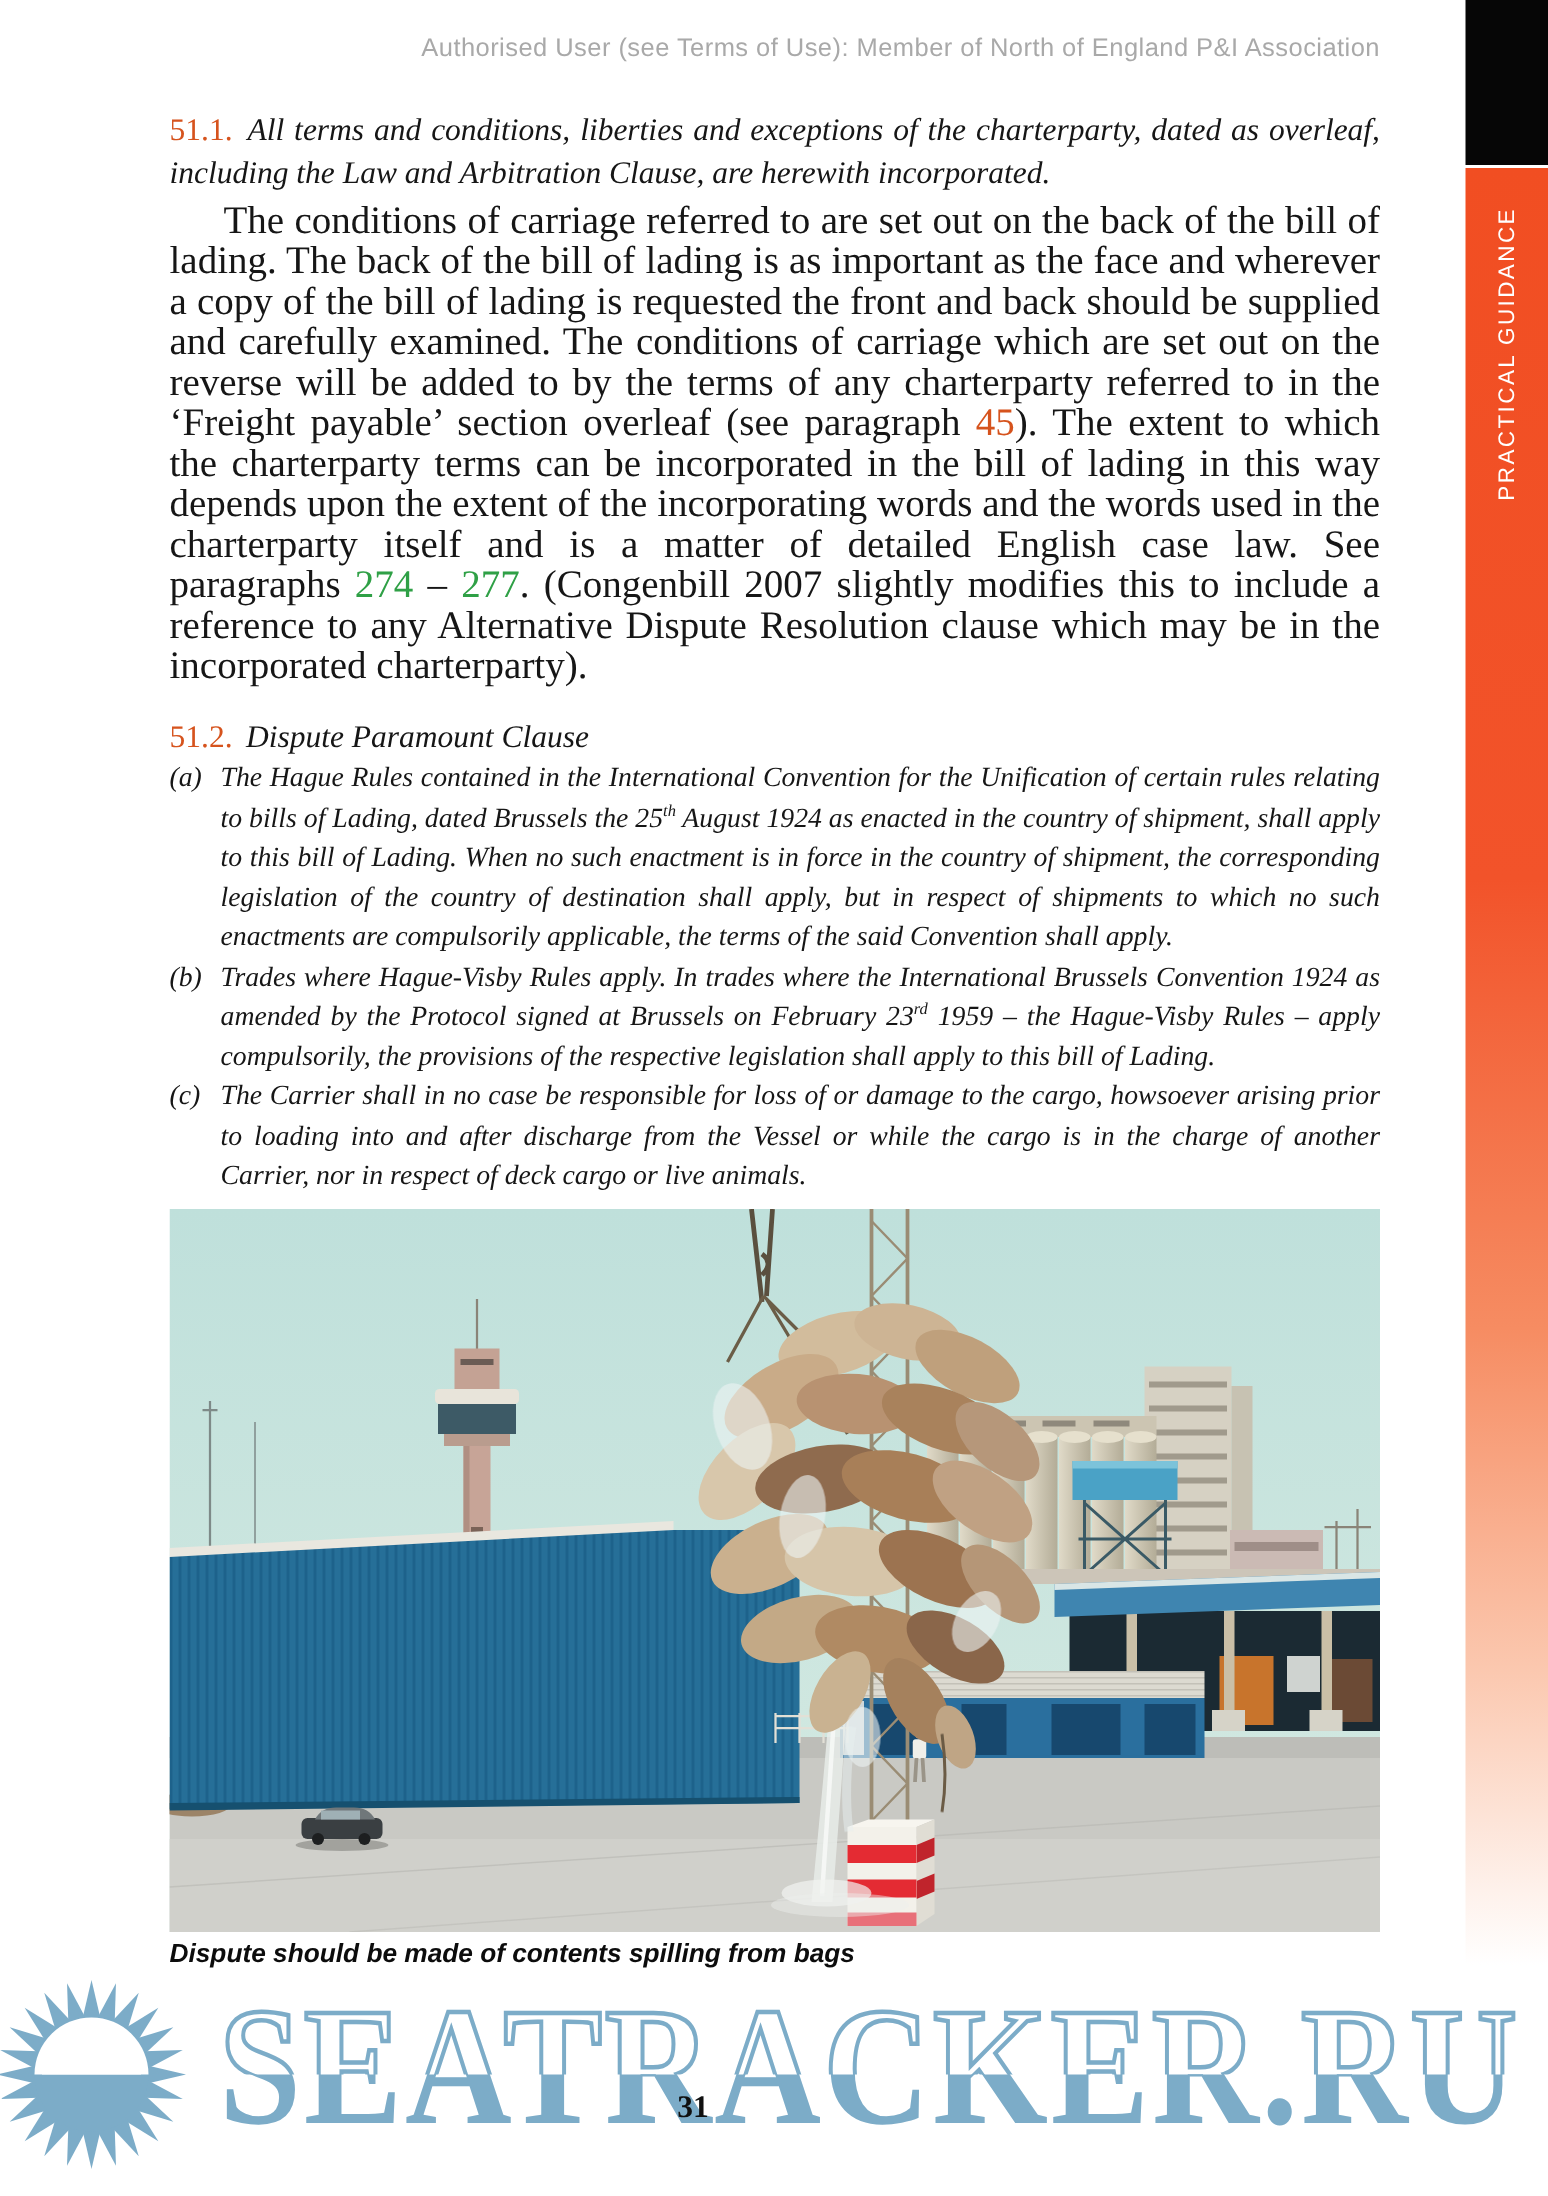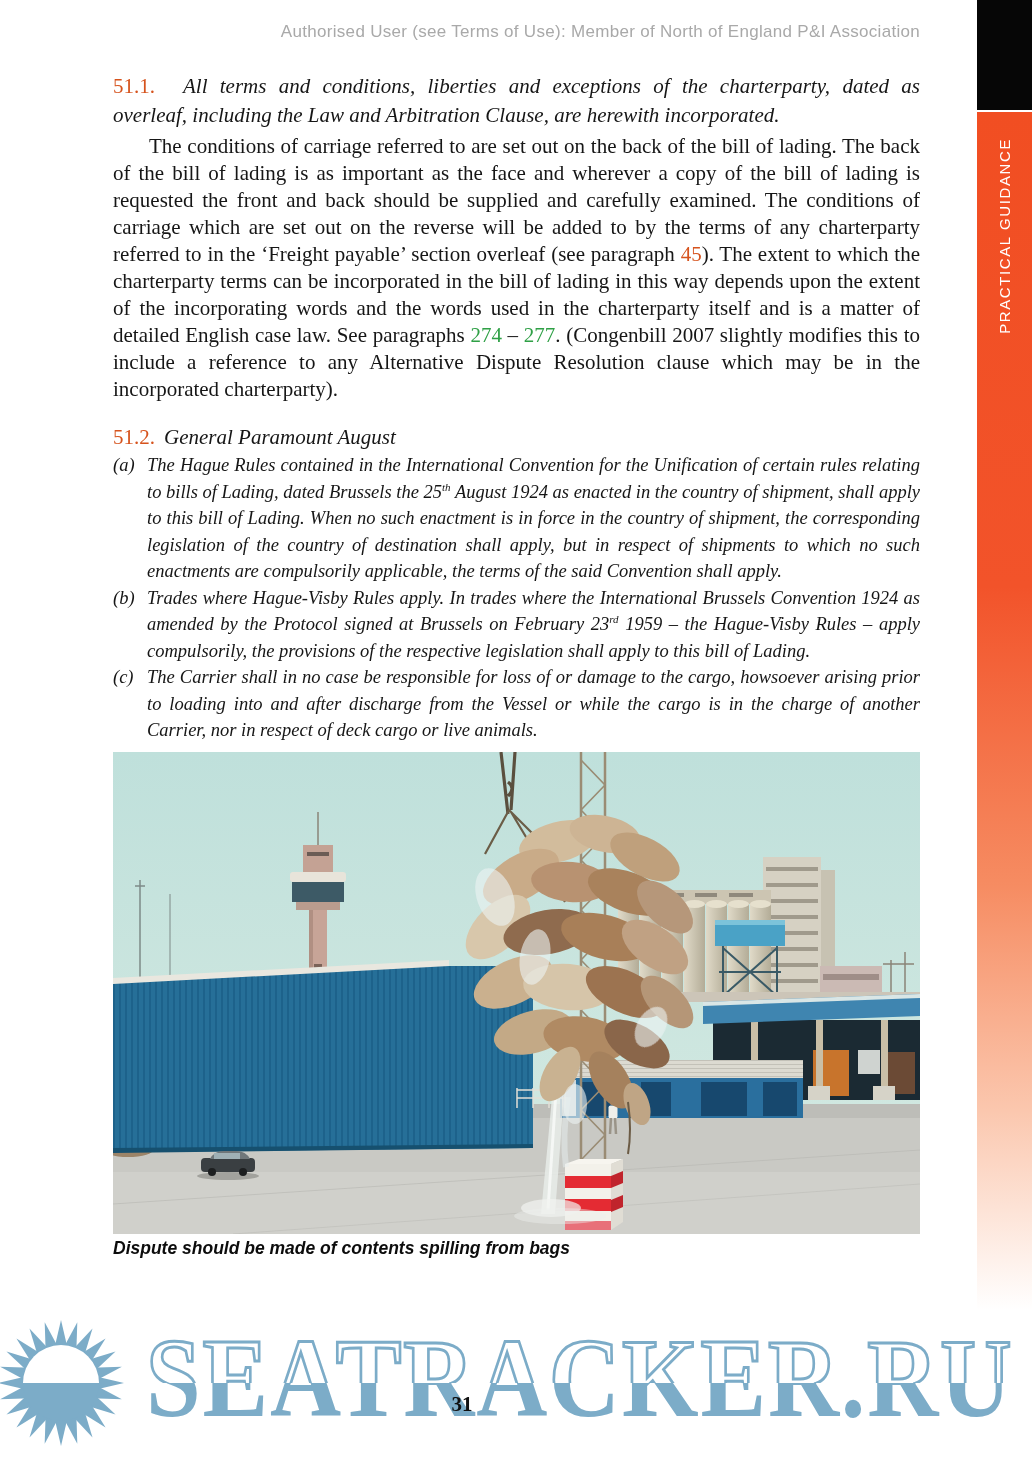--- a/index.html
+++ b/index.html
@@ -7,23 +7,23 @@
         font-family:"Liberation Serif",serif;color:#161616;}
 
   
   .col{position:absolute;left:113px;top:22px;width:807px;}
   .header-line{font-family:"Liberation Sans",sans-serif;font-size:17px;color:#a9a9a9;
                text-align:right;letter-spacing:.3px;}
   .sec-title{margin-top:62px;font-size:23px;}
   .num{color:#d6531d;}
   .sec-title .ttl{font-style:italic;margin-left:8px;}
   .h511{margin:30px 0 0 0;font-size:21px;line-height:29px;text-align:justify;}
-  .h511 .num{margin-right:28px;}
+  .h511 .num{margin-right:10px;}
   .h511-text{font-style:italic;}
-  .body-para{margin:3px 0 0 0;font-size:21px;line-height:27px;text-align:justify;text-indent:36px;}
+  .body-para{margin:3px 0 0 0;font-size:26px;line-height:27px;text-align:justify;text-indent:36px;}
   .ref-orange{color:#d6531d;}
   .ref-green{color:#2fa046;}
   .h512{margin:22px 0 2px 0;font-size:21px;}
   .h512 .h512-title{font-style:italic;margin-left:9px;}
   .items{font-size:18.5px;line-height:26.5px;font-style:italic;}
   .item{position:relative;padding-left:34px;text-align:justify;}
   .item-label{position:absolute;left:0;top:0;}
   sup{font-size:11px;line-height:0;}
 
   
@@ -67,21 +67,21 @@
     <div class="header-line">Authorised User (see Terms of Use): Member of North of England P&amp;I Association</div>
 
 
     <p class="h511">
       <span class="num">51.1.</span><span class="h511-text">All terms and conditions, liberties and exceptions of the charterparty, dated as overleaf, including the Law and Arbitration Clause, are herewith incorporated.</span>
     </p>
 
     <p class="body-para"><span>The conditions of carriage referred to are set out on the back of the bill of lading. The back of the bill of lading is as important as the face and wherever a copy of the bill of lading is requested the front and back should be supplied and carefully examined. The conditions of carriage which are set out on the reverse will be added to by the terms of any charterparty referred to in the ‘Freight payable’ section overleaf (see paragraph </span><span class="ref-orange">45</span><span>). The extent to which the charterparty terms can be incorporated in the bill of lading in this way depends upon the extent of the incorporating words and the words used in the charterparty itself and is a matter of detailed English case law. See paragraphs </span><span class="ref-green">274</span><span> – </span><span class="ref-green">277</span><span>. (Congenbill 2007 slightly modifies this to include a reference to any Alternative Dispute Resolution clause which may be in the incorporated charterparty).</span></p>
 
     <p class="h512">
-      <span class="num">51.2.</span><span class="h512-title">General Paramount August</span>
+      <span class="num">51.2.</span><span class="h512-title">Dispute Paramount Clause</span>
     </p>
 
     <div class="items">
       <div class="item">
         <span class="item-label">(a)</span>
         <span><span>The Hague Rules contained in the International Convention for the Unification of certain rules relating to bills of Lading, dated Brussels the 25</span><sup>th</sup><span> August 1924 as enacted in the country of shipment, shall apply to this bill of Lading. When no such enactment is in force in the country of shipment, the corresponding legislation of the country of destination shall apply, but in respect of shipments to which no such enactments are compulsorily applicable, the terms of the said Convention shall apply.</span></span>
       </div>
       <div class="item">
         <span class="item-label">(b)</span>
         <span><span>Trades where Hague-Visby Rules apply. In trades where the International Brussels Convention 1924 as amended by the Protocol signed at Brussels on February 23</span><sup>rd</sup><span> 1959 – the Hague-Visby Rules – apply compulsorily, the provisions of the respective legislation shall apply to this bill of Lading.</span></span>

